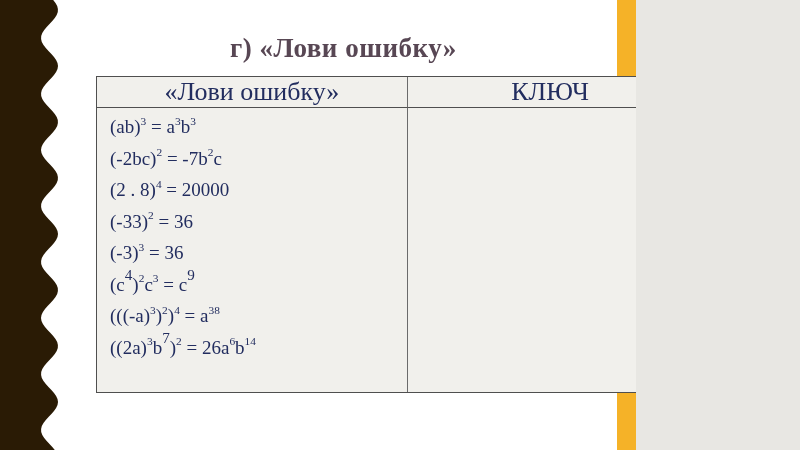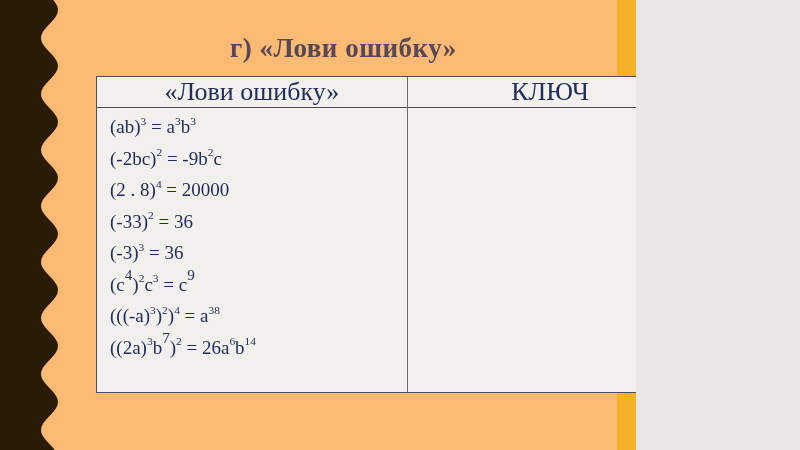--- a/index.html
+++ b/index.html
@@ -1,19 +1,19 @@
 <!DOCTYPE html>
 <html><head>
 <meta charset="utf-8">
 <style>
   html, body { margin: 0; padding: 0; background: #e8e7e3; }
   .slide {
     position: relative;
     width: 636px; height: 450px;
-    background: #fdba74;
+    background: #ffffff;
     overflow: hidden;
     font-family: "Liberation Serif", "DejaVu Serif", serif;
   }
   .sidebar-svg { position: absolute; left: 0; top: 0; display: block; }
   .accent-bar {
     position: absolute; right: 0; top: 0;
     width: 19px; height: 450px;
     background: #F5B228;
   }
   .title {
@@ -70,21 +70,21 @@
 
   <div class="accent-bar"></div>
 
   <h1 class="title">г) «Лови ошибку»</h1>
 
   <div class="err-table">
     <div class="th col-divider">«Лови ошибку»</div>
     <div class="th">КЛЮЧ</div>
     <div class="td formulas col-divider">
         <div class="formula-row"><span>(ab)</span><sup>3</sup><span> = a</span><sup>3</sup><span>b</span><sup>3</sup></div>
-        <div class="formula-row"><span>(-2bc)</span><sup>2</sup><span> = -9b</span><sup>2</sup><span>c</span></div>
+        <div class="formula-row"><span>(-2bc)</span><sup>2</sup><span> = -7b</span><sup>2</sup><span>c</span></div>
         <div class="formula-row"><span>(2 . 8)</span><sup>4</sup><span> = 20000</span></div>
         <div class="formula-row"><span>(-33)</span><sup>2</sup><span> = 36</span></div>
         <div class="formula-row"><span>(-3)</span><sup>3</sup><span> = 36</span></div>
         <div class="formula-row"><span>(c</span><sup class="big">4</sup><span>)</span><sup>2</sup><span>c</span><sup>3</sup><span> = c</span><sup class="big">9</sup></div>
         <div class="formula-row"><span>(((-a)</span><sup>3</sup><span>)</span><sup>2</sup><span>)</span><sup>4</sup><span> = a</span><sup>38</sup></div>
         <div class="formula-row"><span>((2a)</span><sup>3</sup><span>b</span><sup class="big">7</sup><span>)</span><sup>2</sup><span> = 26a</span><sup>6</sup><span>b</span><sup>14</sup></div>
       </div>
     <div class="td"></div>
   </div>
 

